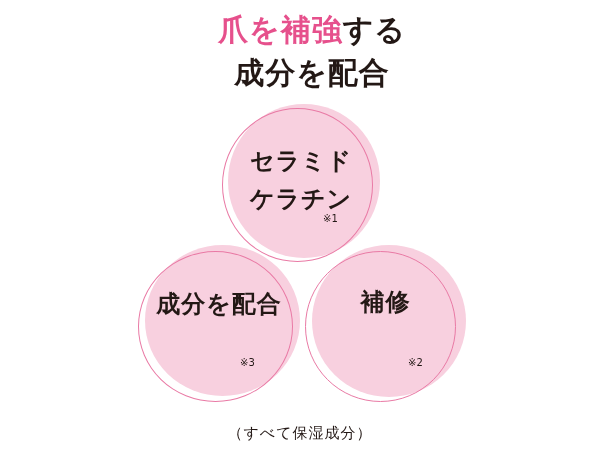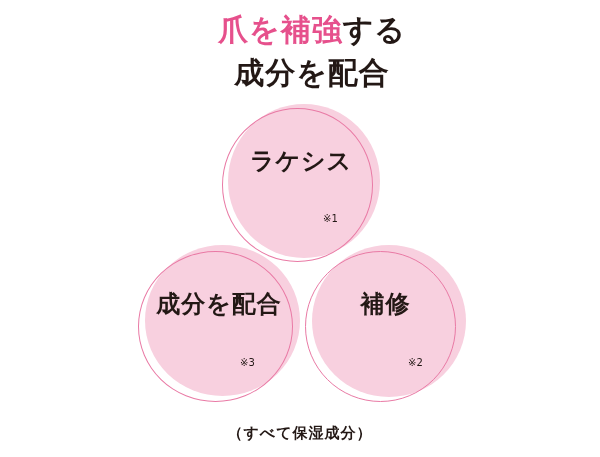--- a/index.html
+++ b/index.html
@@ -9,52 +9,53 @@
                 font-weight: bold; font-size: 30px; color: #231815; letter-spacing: 1px; line-height: 1; }
     .h1 { top: 15px; }
     .h2 { top: 58px; }
     .accent { color: #e6508c; }
     .fill { position: absolute; border-radius: 50%; background: #f8d0df; }
     .ring { position: absolute; border-radius: 50%; border: 1.5px solid #e97aa5; box-sizing: border-box; }
     .label { position: absolute; text-align: center; font-weight: bold; color: #231815;
              font-size: 24px; line-height: 38px; letter-spacing: 1px; }
     .note { position: absolute; font-size: 10px; color: #231815; }
     .footer { position: absolute; top: 424px; left: 0; width: 600px; text-align: center;
-              font-size: 15px; font-weight: bold; color: #231815; letter-spacing: 1px; }
+              font-size: 15px; font-weight: normal; color: #231815; letter-spacing: 1px; }
   </style>
 </head>
 <body>
 
 <div>
   <div class="headline h1">
     <span class="accent">爪を補強</span><span>する</span>
   </div>
   <div class="headline h2">成分を配合</div>
 </div>
 
 <div>
   <div class="fill" style="left:228px; top:104px; width:152px; height:154px;"></div>
   <div class="ring" style="left:222px; top:108px; width:151px; height:154px;"></div>
   <div class="label" style="left:222px; top:142px; width:158px;">
-    <div>ラケシス</div>
+    <div>セラミド</div>
+    <div>ケラチン</div>
   </div>
   <div class="note" style="left:323px; top:213px;">※1</div>
 </div>
 
 <div>
   <div class="fill" style="left:145px; top:245px; width:155px; height:151px;"></div>
   <div class="ring" style="left:138px; top:251px; width:155px; height:151px;"></div>
   <div class="label" style="left:138px; top:285px; width:162px;">
     <div>成分を配合</div>
   </div>
   <div class="note" style="left:240px; top:357px;">※3</div>
 </div>
 
 <div>
   <div class="fill" style="left:312px; top:245px; width:154px; height:152px;"></div>
   <div class="ring" style="left:305px; top:251px; width:151px; height:151px;"></div>
-  <div class="label" style="left:305px; top:285px; width:161px;">
+  <div class="label" style="left:305px; top:285px; width:161px;font-family:Liberation Mono, monospace;">
     <div>補修</div>
   </div>
   <div class="note" style="left:408px; top:357px;">※2</div>
 </div>
 
 <div class="footer">（すべて保湿成分）</div>
 
 </body></html>

